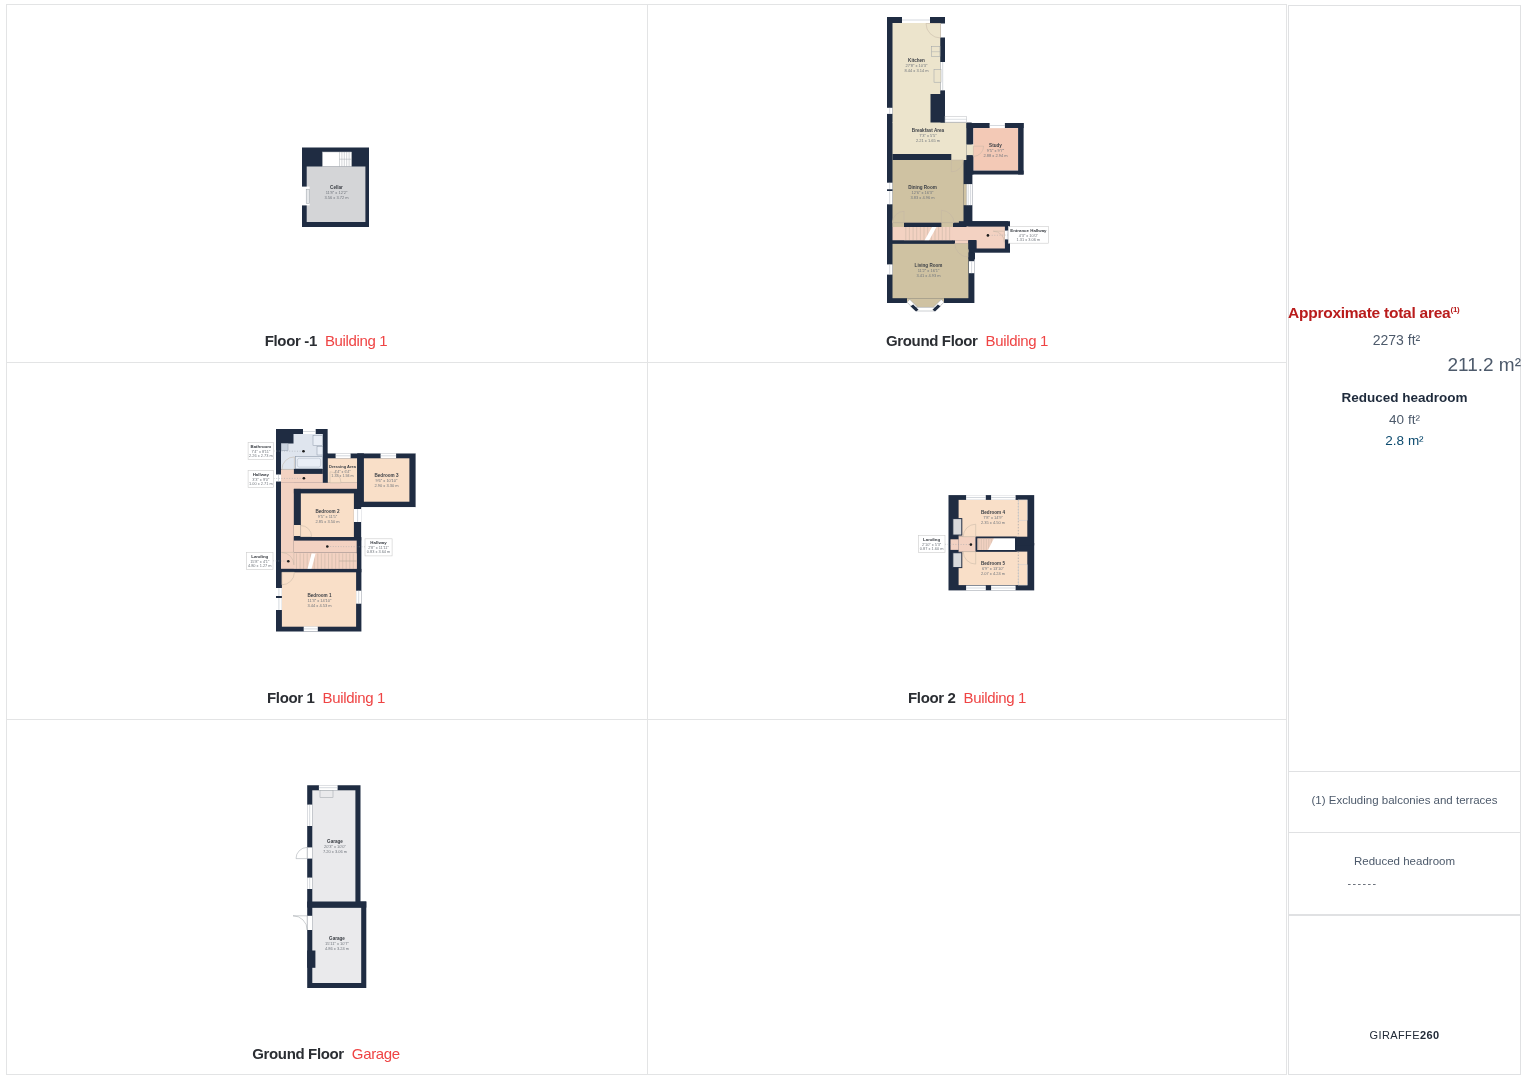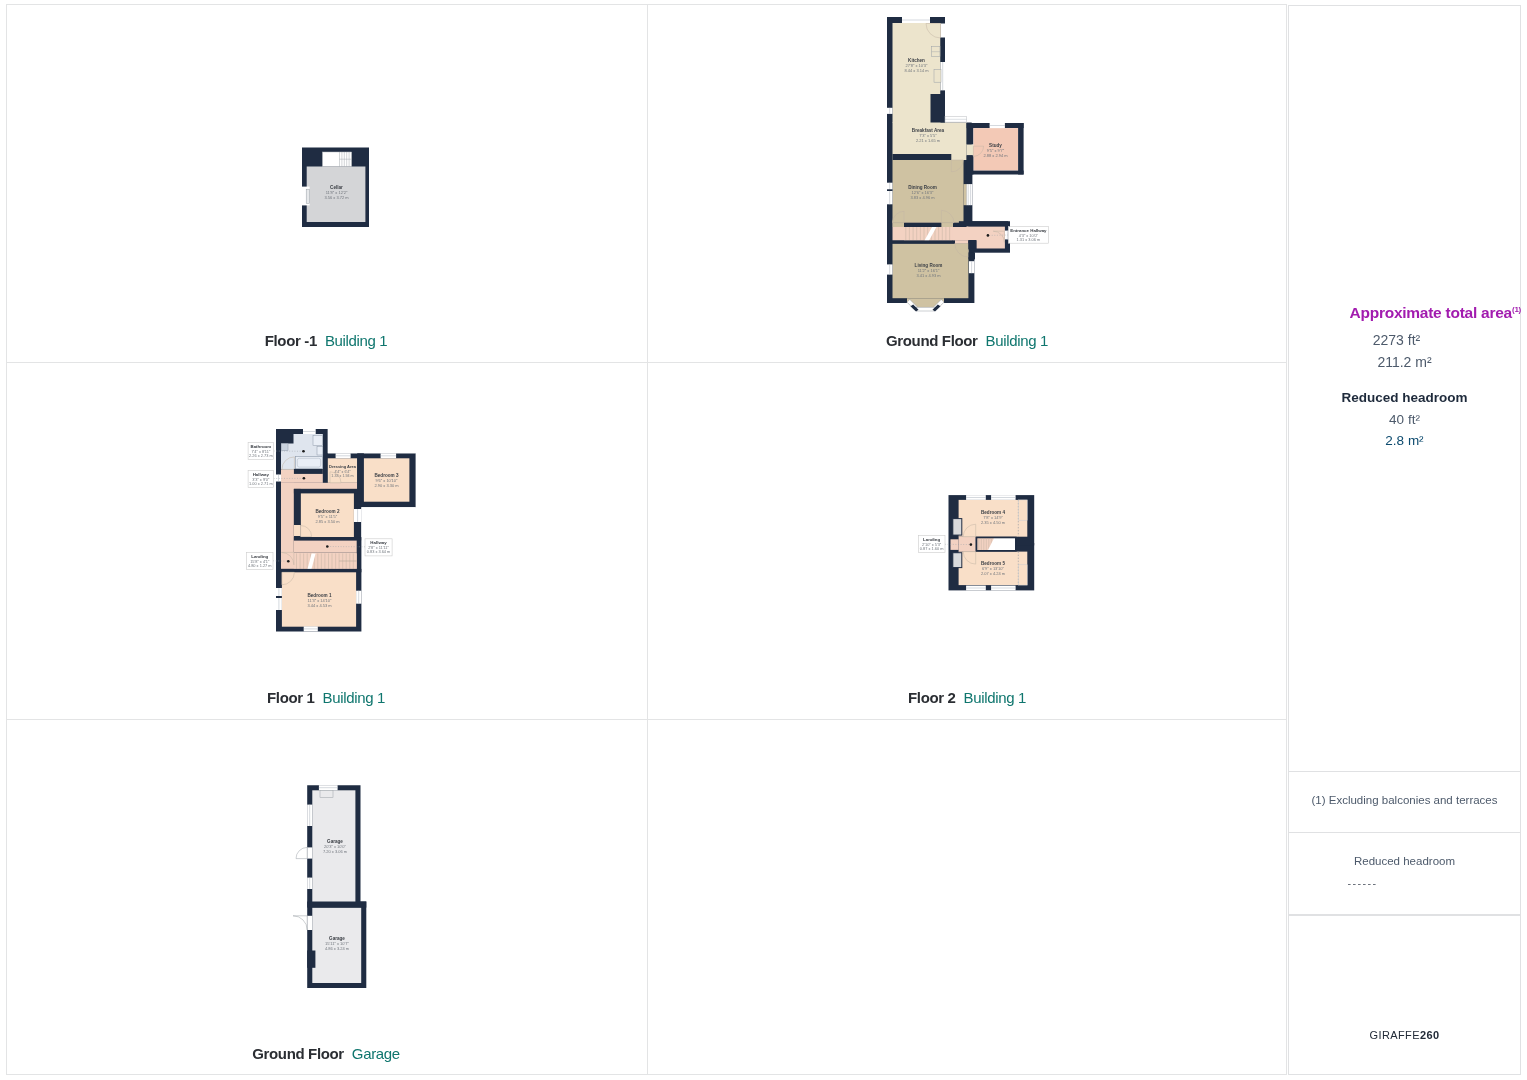--- a/index.html
+++ b/index.html
@@ -1,19 +1,19 @@
 <!DOCTYPE html>
 <html><head><meta charset="utf-8"><style>
 html,body{margin:0;padding:0;background:#fff;width:1527px;height:1080px;overflow:hidden;
 font-family:"Liberation Sans",sans-serif;}
 .abs{position:absolute}
 .cellline{position:absolute;background:#e3e4e5}
 .flab{position:absolute;font-size:15px;letter-spacing:-0.35px;white-space:nowrap;transform:translateX(-50%);}
 .flab b{color:#2b2e33;font-weight:bold}
-.flab span{color:#0f766e;margin-left:8px}
+.flab span{color:#ef4444;margin-left:8px}
 .sbox{position:absolute;border:1px solid #e0e1e3;background:#fff;box-sizing:border-box}
 </style></head><body>
 <div class="abs" style="left:0;top:0;width:1527px;height:1080px">
 
 <div class="abs" style="left:6px;top:4px;width:1281px;height:1071px;border:1px solid #e3e4e5;box-sizing:border-box"></div>
 
 <div class="cellline" style="left:647px;top:4px;width:1px;height:1071px"></div>
 
 <div class="cellline" style="left:6px;top:362px;width:1281px;height:1px"></div>
 
@@ -343,25 +343,25 @@
 <div class="flab" style="left:967px;top:332px"><b>Ground Floor</b><span>Building 1</span></div>
 
 <div class="flab" style="left:326px;top:689px"><b>Floor 1</b><span>Building 1</span></div>
 
 <div class="flab" style="left:967px;top:689px"><b>Floor 2</b><span>Building 1</span></div>
 
 <div class="flab" style="left:326px;top:1045px"><b>Ground Floor</b><span>Garage</span></div>
 
 <div class="sbox" style="left:1288px;top:5px;width:233px;height:767px"></div>
 
-<div class="abs" style="left:1288px;top:304px;width:233px;text-align:right;font-size:15.5px;letter-spacing:-0.25px;font-weight:bold;color:#a21caf">Approximate total area<sup style="font-size:8px">(1)</sup></div>
+<div class="abs" style="left:1288px;top:304px;width:233px;text-align:left;font-size:15.5px;letter-spacing:-0.25px;font-weight:bold;color:#b91c1c">Approximate total area<sup style="font-size:8px">(1)</sup></div>
 
 <div class="abs" style="left:1280px;top:332px;width:233px;text-align:center;font-size:14px;color:#4d5a6b">2273 ft²</div>
 
-<div class="abs" style="left:1288px;top:354px;width:233px;text-align:center;font-size:14px;color:#4d5a6b">211.2 m²</div>
+<div class="abs" style="left:1288px;top:354px;width:233px;text-align:right;font-size:19px;color:#4d5a6b">211.2 m²</div>
 
 <div class="abs" style="left:1288px;top:390px;width:233px;text-align:center;font-size:13.5px;font-weight:bold;color:#1e2a3b">Reduced headroom</div>
 
 <div class="abs" style="left:1288px;top:412px;width:233px;text-align:center;font-size:13.5px;color:#4d5a6b">40 ft²</div>
 
 <div class="abs" style="left:1288px;top:433px;width:233px;text-align:center;font-size:13.5px;color:#0c4a6e">2.8 m²</div>
 
 <div class="sbox" style="left:1288px;top:771px;width:233px;height:62px"></div>
 
 <div class="abs" style="left:1288px;top:794px;width:233px;text-align:center;font-size:11.5px;color:#4d5a6b">(1) Excluding balconies and terraces</div>

